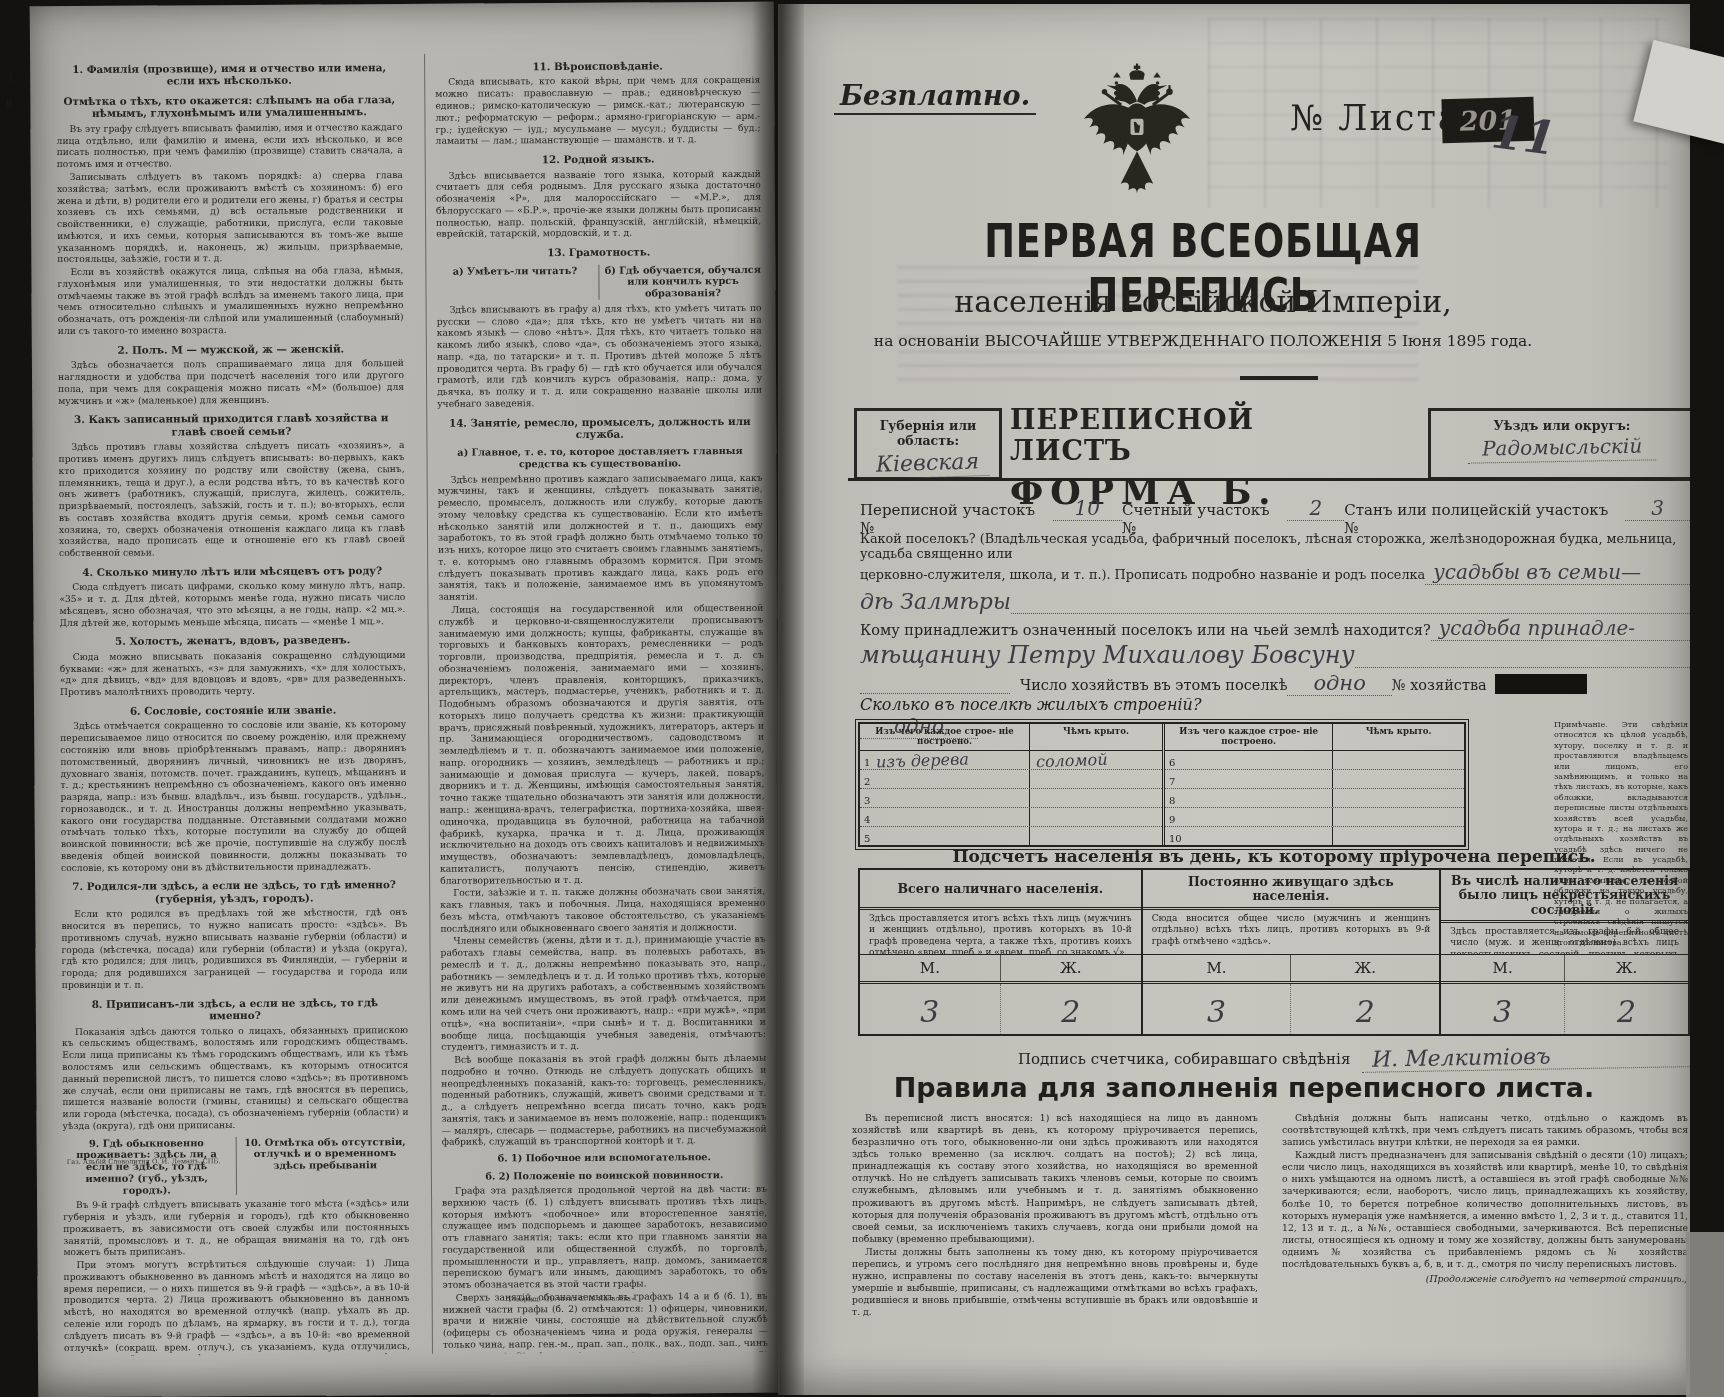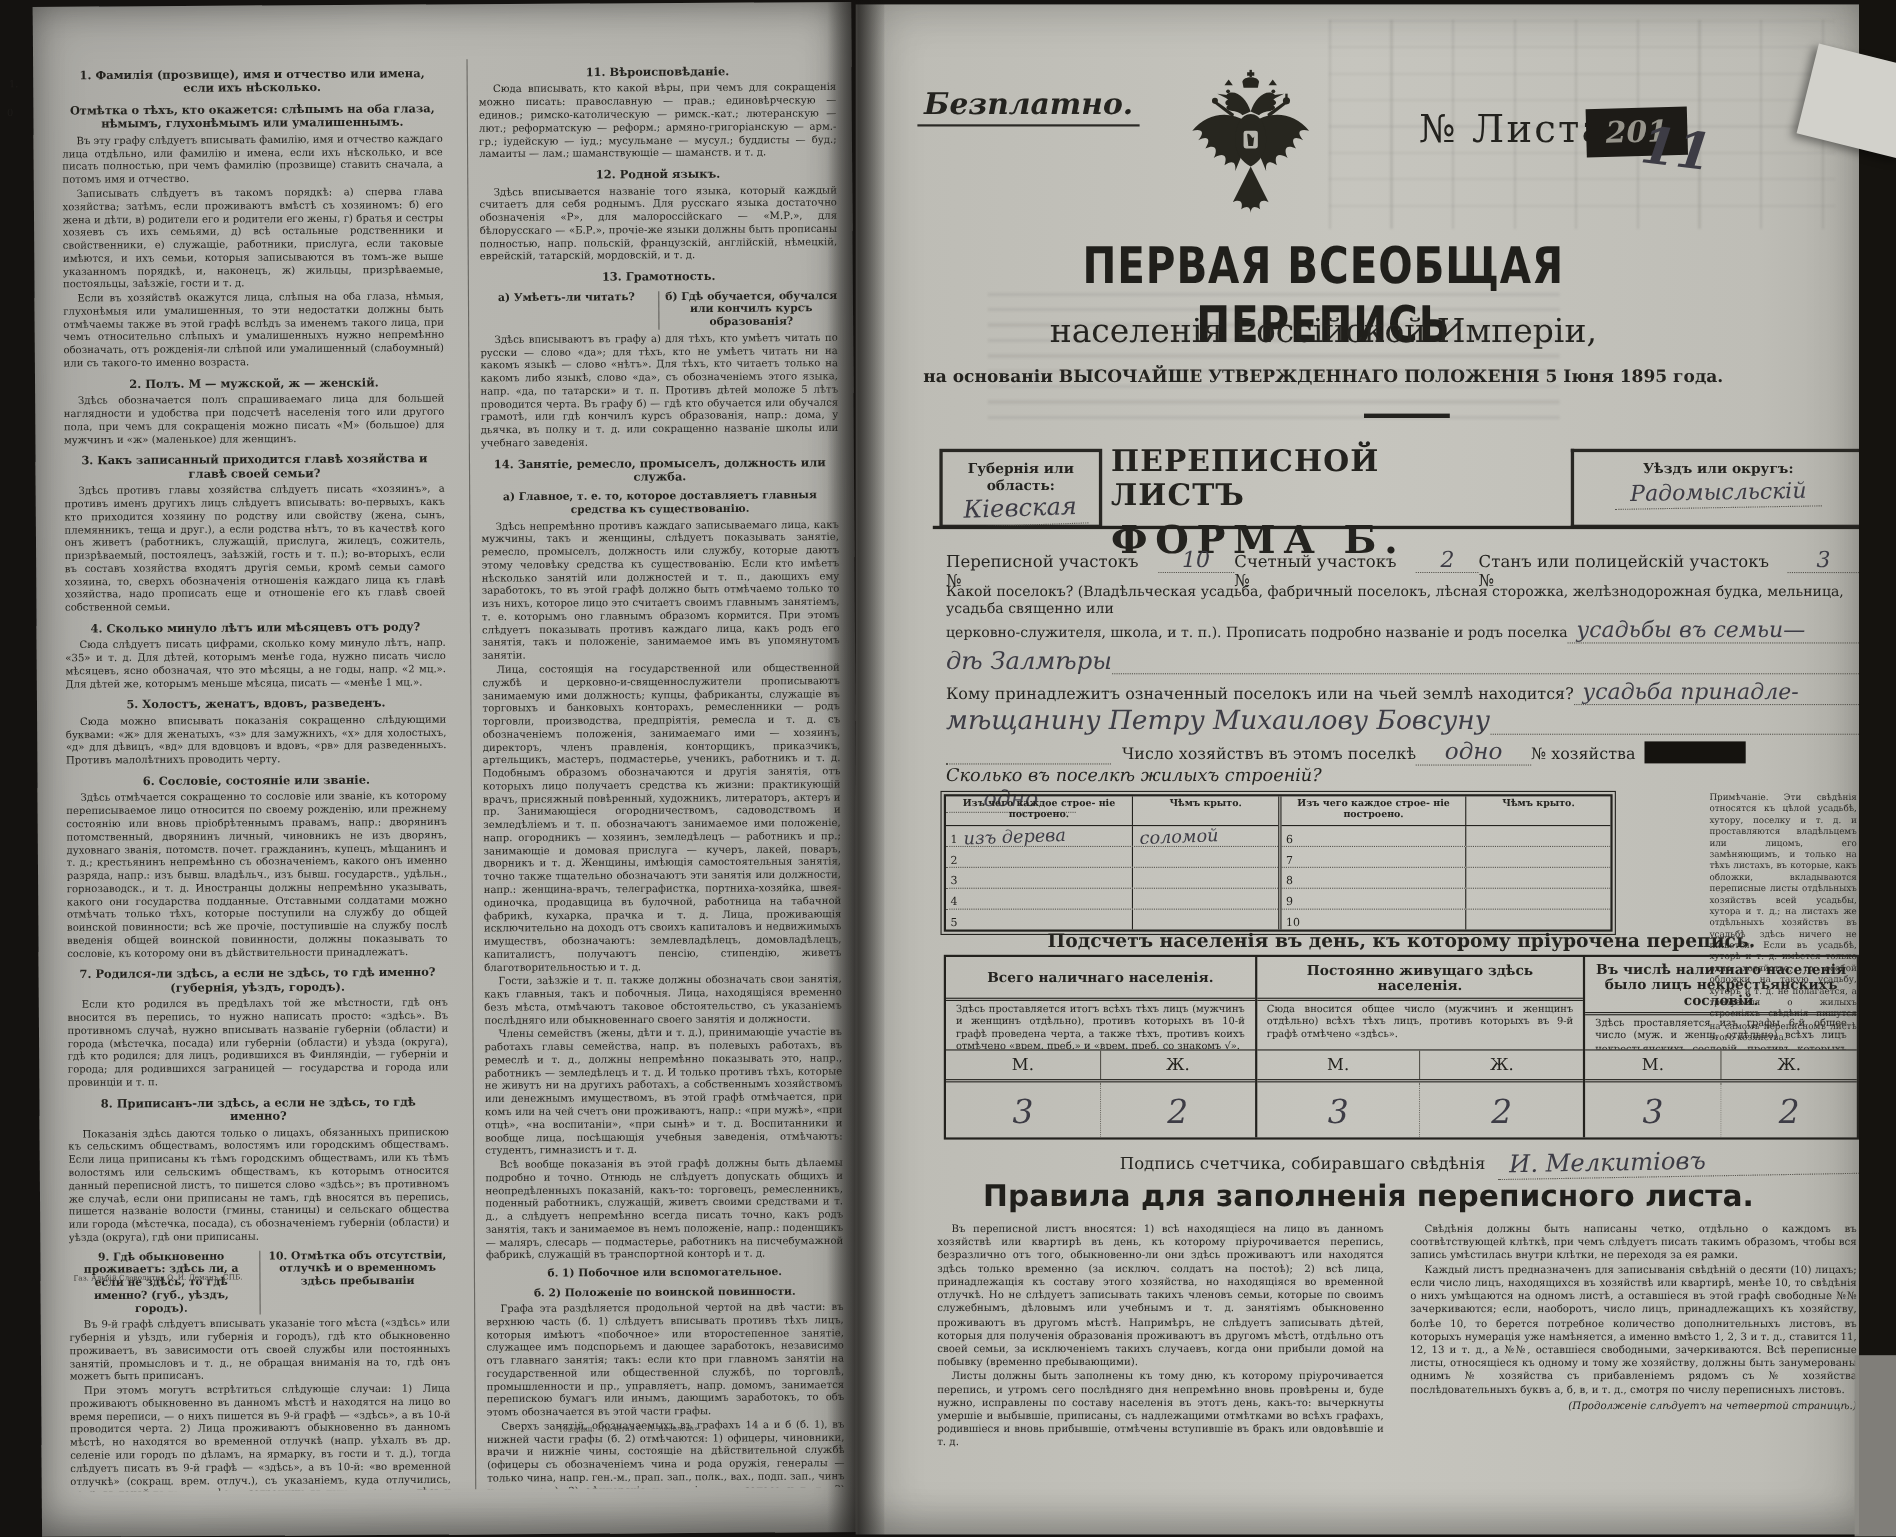--- a/index.html
+++ b/index.html
@@ -47,21 +47,21 @@
   .eagle{left:294px;top:56px;width:130px;height:150px;}
   .listno{left:512px;top:94px;font-size:35px;letter-spacing:2px;color:#23221e;}
   .stamp{left:664px;top:94px;width:92px;height:44px;background:#1d1b17;color:#96948b;
     font-style:italic;font-weight:700;font-size:27px;display:flex;align-items:center;
     justify-content:center;transform:rotate(-1.5deg);}
   .pencil{left:714px;top:104px;font-style:italic;font-weight:700;font-size:46px;
     color:rgba(58,56,53,.72);transform:rotate(7deg);}
   .t1{left:0;top:210px;width:850px;text-align:center;font-family:"DejaVu Sans",sans-serif;
     font-weight:700;font-size:46px;letter-spacing:1px;transform:scaleX(.8);color:#201f1b;}
   .t2{left:0;top:280px;width:850px;text-align:center;font-size:30px;}
-  .t3{left:0;top:328px;width:850px;text-align:center;font-weight:700;font-size:15.5px;}
+  .t3{left:0;top:328px;width:850px;text-align:center;font-weight:400;font-size:15.5px;}
   .shortrule{left:462px;top:372px;width:78px;height:4px;background:#23221e;}
   .fbox{border:3px solid #282723;text-align:center;}
   .gubbox{left:76px;top:404px;width:142px;height:66px;}
   .uezdbox{left:650px;top:404px;width:262px;height:66px;border-right:none;}
   .fbox .blab{font-weight:700;font-size:12.5px;margin-top:7px;}
   .formt{left:232px;top:400px;width:300px;text-align:left;}
   .ft1{font-weight:700;font-size:27px;letter-spacing:1px;}
   .ft2{font-weight:700;font-size:35px;letter-spacing:7px;margin-top:5px;}
   .longrule{left:70px;top:474px;width:842px;height:3px;background:#23221e;}
 

